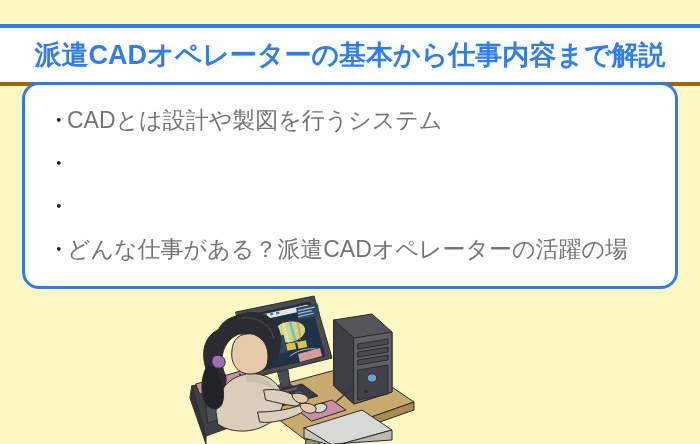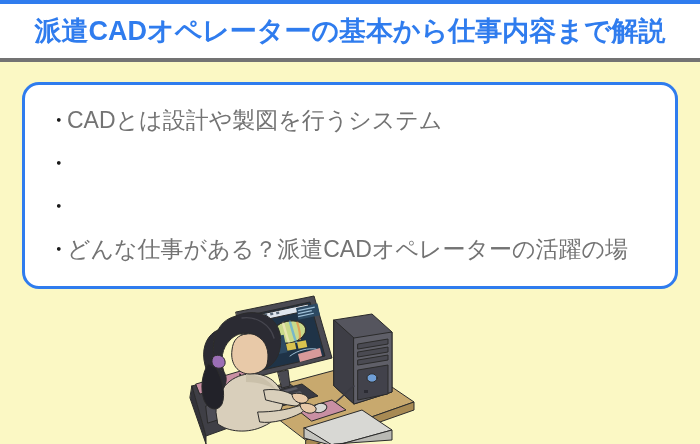--- a/index.html
+++ b/index.html
@@ -13,26 +13,26 @@
   body {
     font-family: "Liberation Sans", "DejaVu Sans", sans-serif;
     background: #fbf8c4;
     position: relative;
   }
 
   
   .title-band {
     position: absolute;
     left: 0;
-    top: 0;
+    top: 24px;
     width: 700px;
     height: 62px;
     background: #ffffff;
     border-top: 4px solid #2f7cee;
-    border-bottom: 4px solid #737373;
+    border-bottom: 4px solid #a16207;
     display: flex;
     align-items: center;
     justify-content: center;
   }
 
   .title-text {
     color: #2f7cee;
     font-size: 27px;
     font-weight: bold;
     letter-spacing: 0px;

